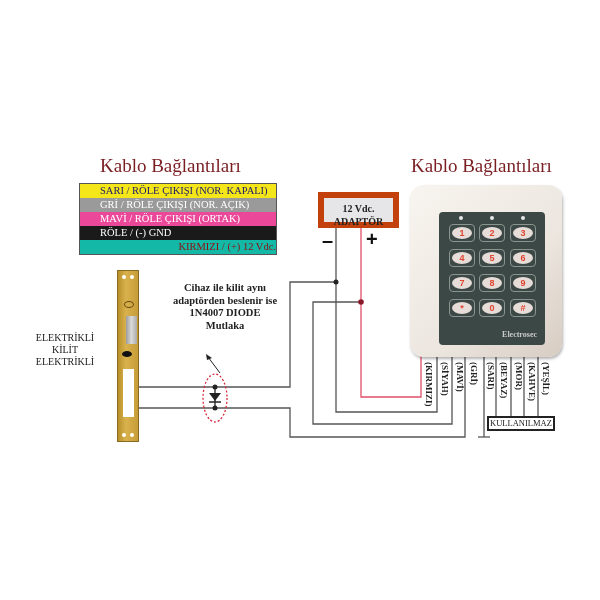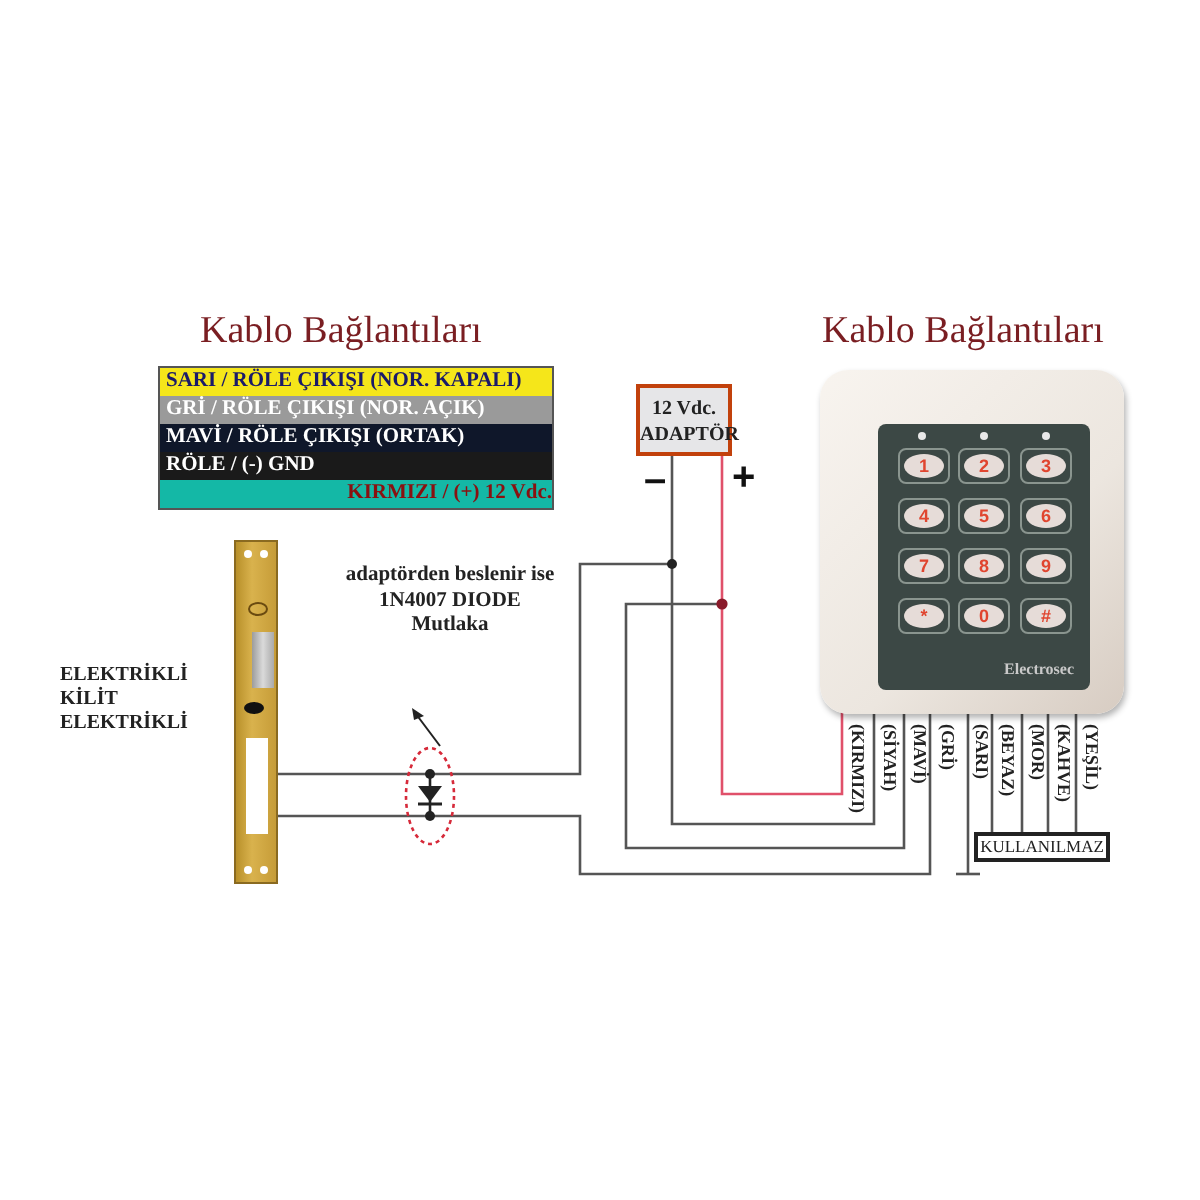--- a/index.html
+++ b/index.html
@@ -1,23 +1,23 @@
 <!DOCTYPE html>
 <html><head>
 <meta charset="utf-8">
 <style>
   html, body { margin:0; padding:0; background:#ffffff; }
   body { width:600px; height:600px; position:relative; overflow:hidden; font-family:"Liberation Serif", serif; }
   .abs { position:absolute; }
   .title { font-size:19px; color:#7a1e22; font-family:"Liberation Serif", serif; white-space:nowrap; }
   .legend { left:79px; top:183px; width:196px; border:1px solid #555; }
-  .legend .row { height:14px; line-height:14px; font-size:10.5px; font-weight:bold; padding-left:3px; white-space:nowrap; overflow:hidden; font-family:"Liberation Serif", serif; }
-  .adaptor { left:318px; top:192px; width:48px; height:36px; background:#e6e6e8; border:2px solid #c2410c; text-align:center; font-size:10px; font-weight:bold; line-height:13px; padding-top:4px; box-sizing:border-box; color:#222; }
+  .legend .row { height:14px; line-height:14px; font-size:10.5px; font-weight:normal; padding-left:20px; white-space:nowrap; overflow:hidden; font-family:"Liberation Serif", serif; }
+  .adaptor { left:318px; top:192px; width:81px; height:36px; background:#e6e6e8; border:6px solid #c2410c; text-align:center; font-size:10px; font-weight:bold; line-height:13px; padding-top:4px; box-sizing:border-box; color:#222; }
   .sign { font-size:20px; font-weight:bold; font-family:"Liberation Sans", sans-serif; color:#111; }
-  .lock-label { left:30px; top:332px; width:70px; font-size:10px; font-weight:bold; line-height:12px; color:#222; }
+  .lock-label { left:30px; top:332px; width:70px; text-align:center; font-size:10px; font-weight:normal; line-height:12px; color:#222; }
   .note { left:150px; top:282px; width:150px; text-align:center; font-size:10.5px; font-weight:bold; line-height:12.5px; color:#222; }
   .lock { left:117px; top:270px; width:22px; height:172px; background:linear-gradient(90deg,#b8902a,#d9b24d 40%,#c69c38); border:1px solid #8a6a20; box-sizing:border-box; }
   .keypad { left:410px; top:185px; width:152px; height:172px; background:linear-gradient(135deg,#f8f4ef,#ece6df 60%,#d7ccc2); border-radius:14px; box-shadow:1px 2px 3px rgba(0,0,0,0.3); }
   .kp-panel { left:29px; top:27px; width:106px; height:133px; background:#3c4845; border-radius:4px; }
   .key { position:absolute; width:26px; height:18px; border:1px solid #8a958f; border-radius:4px; box-sizing:border-box; }
   .key .cap { position:absolute; left:2px; top:2px; width:20px; height:12px; border-radius:50%; background:#e6dcd8; color:#e0452f; font-size:9px; font-weight:bold; text-align:center; line-height:12px; font-family:"Liberation Sans", sans-serif; }
   .led { position:absolute; width:4px; height:4px; border-radius:50%; background:#e8e8e8; }
   .brand { position:absolute; right:8px; bottom:6px; font-size:8px; font-weight:bold; color:#c9c9c9; font-family:"Liberation Serif", serif; }
   .wire-label { font-size:9px; font-weight:bold; color:#222; writing-mode:vertical-rl; white-space:nowrap; font-family:"Liberation Serif", serif; }
   .unused { left:487px; top:416px; width:68px; height:15px; border:2px solid #222; box-sizing:border-box; font-size:8.5px; text-align:center; line-height:11px; background:#fff; color:#222; }
@@ -25,21 +25,21 @@
 </style>
 </head>
 <body>
 
 <div class="abs title" style="left:100px;top:155px;">Kablo Bağlantıları</div>
 <div class="abs title" style="left:411px;top:155px;">Kablo Bağlantıları</div>
 
 <div class="abs legend">
   <div class="row" style="background:#f5e61a;color:#1a1a6a;">SARI / RÖLE ÇIKIŞI (NOR. KAPALI)</div>
   <div class="row" style="background:#9a9a9a;color:#ffffff;">GRİ / RÖLE ÇIKIŞI (NOR. AÇIK)</div>
-  <div class="row" style="background:#0f172a;color:#ffffff;">MAVİ / RÖLE ÇIKIŞI (ORTAK)</div>
+  <div class="row" style="background:#ec4899;color:#ffffff;">MAVİ / RÖLE ÇIKIŞI (ORTAK)</div>
   <div class="row" style="background:#1a1a1a;color:#ffffff;">RÖLE / (-) GND</div>
   <div class="row" style="background:#14b8a6;color:#8a1010;text-align:right;">KIRMIZI / (+) 12 Vdc.</div>
 </div>
 
 <svg class="wires" width="600" height="600">
   <g fill="none" stroke="#555" stroke-width="1.3">
 
     <polyline points="336,228 336,412 437,412 437,352"></polyline>
 
     <polyline points="139,387 290,387 290,282 336,282"></polyline>
@@ -90,20 +90,21 @@
   <div class="abs" style="left:12px;top:4px;width:4px;height:4px;border-radius:50%;background:#fff;"></div>
   <div class="abs" style="left:6px;top:30px;width:8px;height:5px;border:1px solid #6a4a10;border-radius:50%;"></div>
   <div class="abs" style="left:8px;top:45px;width:11px;height:28px;background:linear-gradient(90deg,#9c9c9c,#dadada,#aaa);"></div>
   <div class="abs" style="left:4px;top:80px;width:10px;height:6px;border-radius:50%;background:#111;"></div>
   <div class="abs" style="left:5px;top:98px;width:11px;height:48px;background:#fff;"></div>
   <div class="abs" style="left:4px;top:162px;width:4px;height:4px;border-radius:50%;background:#fff;"></div>
   <div class="abs" style="left:12px;top:162px;width:4px;height:4px;border-radius:50%;background:#fff;"></div>
 </div>
 
 <div class="abs note">
+  <div>Cihaz ile kilit aynı</div>
   <div>adaptörden beslenir ise</div>
   <div>1N4007 DIODE</div>
   <div>Mutlaka</div>
 </div>
 
 <div class="abs keypad">
   <div class="abs kp-panel">
     <div class="led" style="left:20px;top:4px;"></div>
     <div class="led" style="left:51px;top:4px;"></div>
     <div class="led" style="left:82px;top:4px;"></div>

